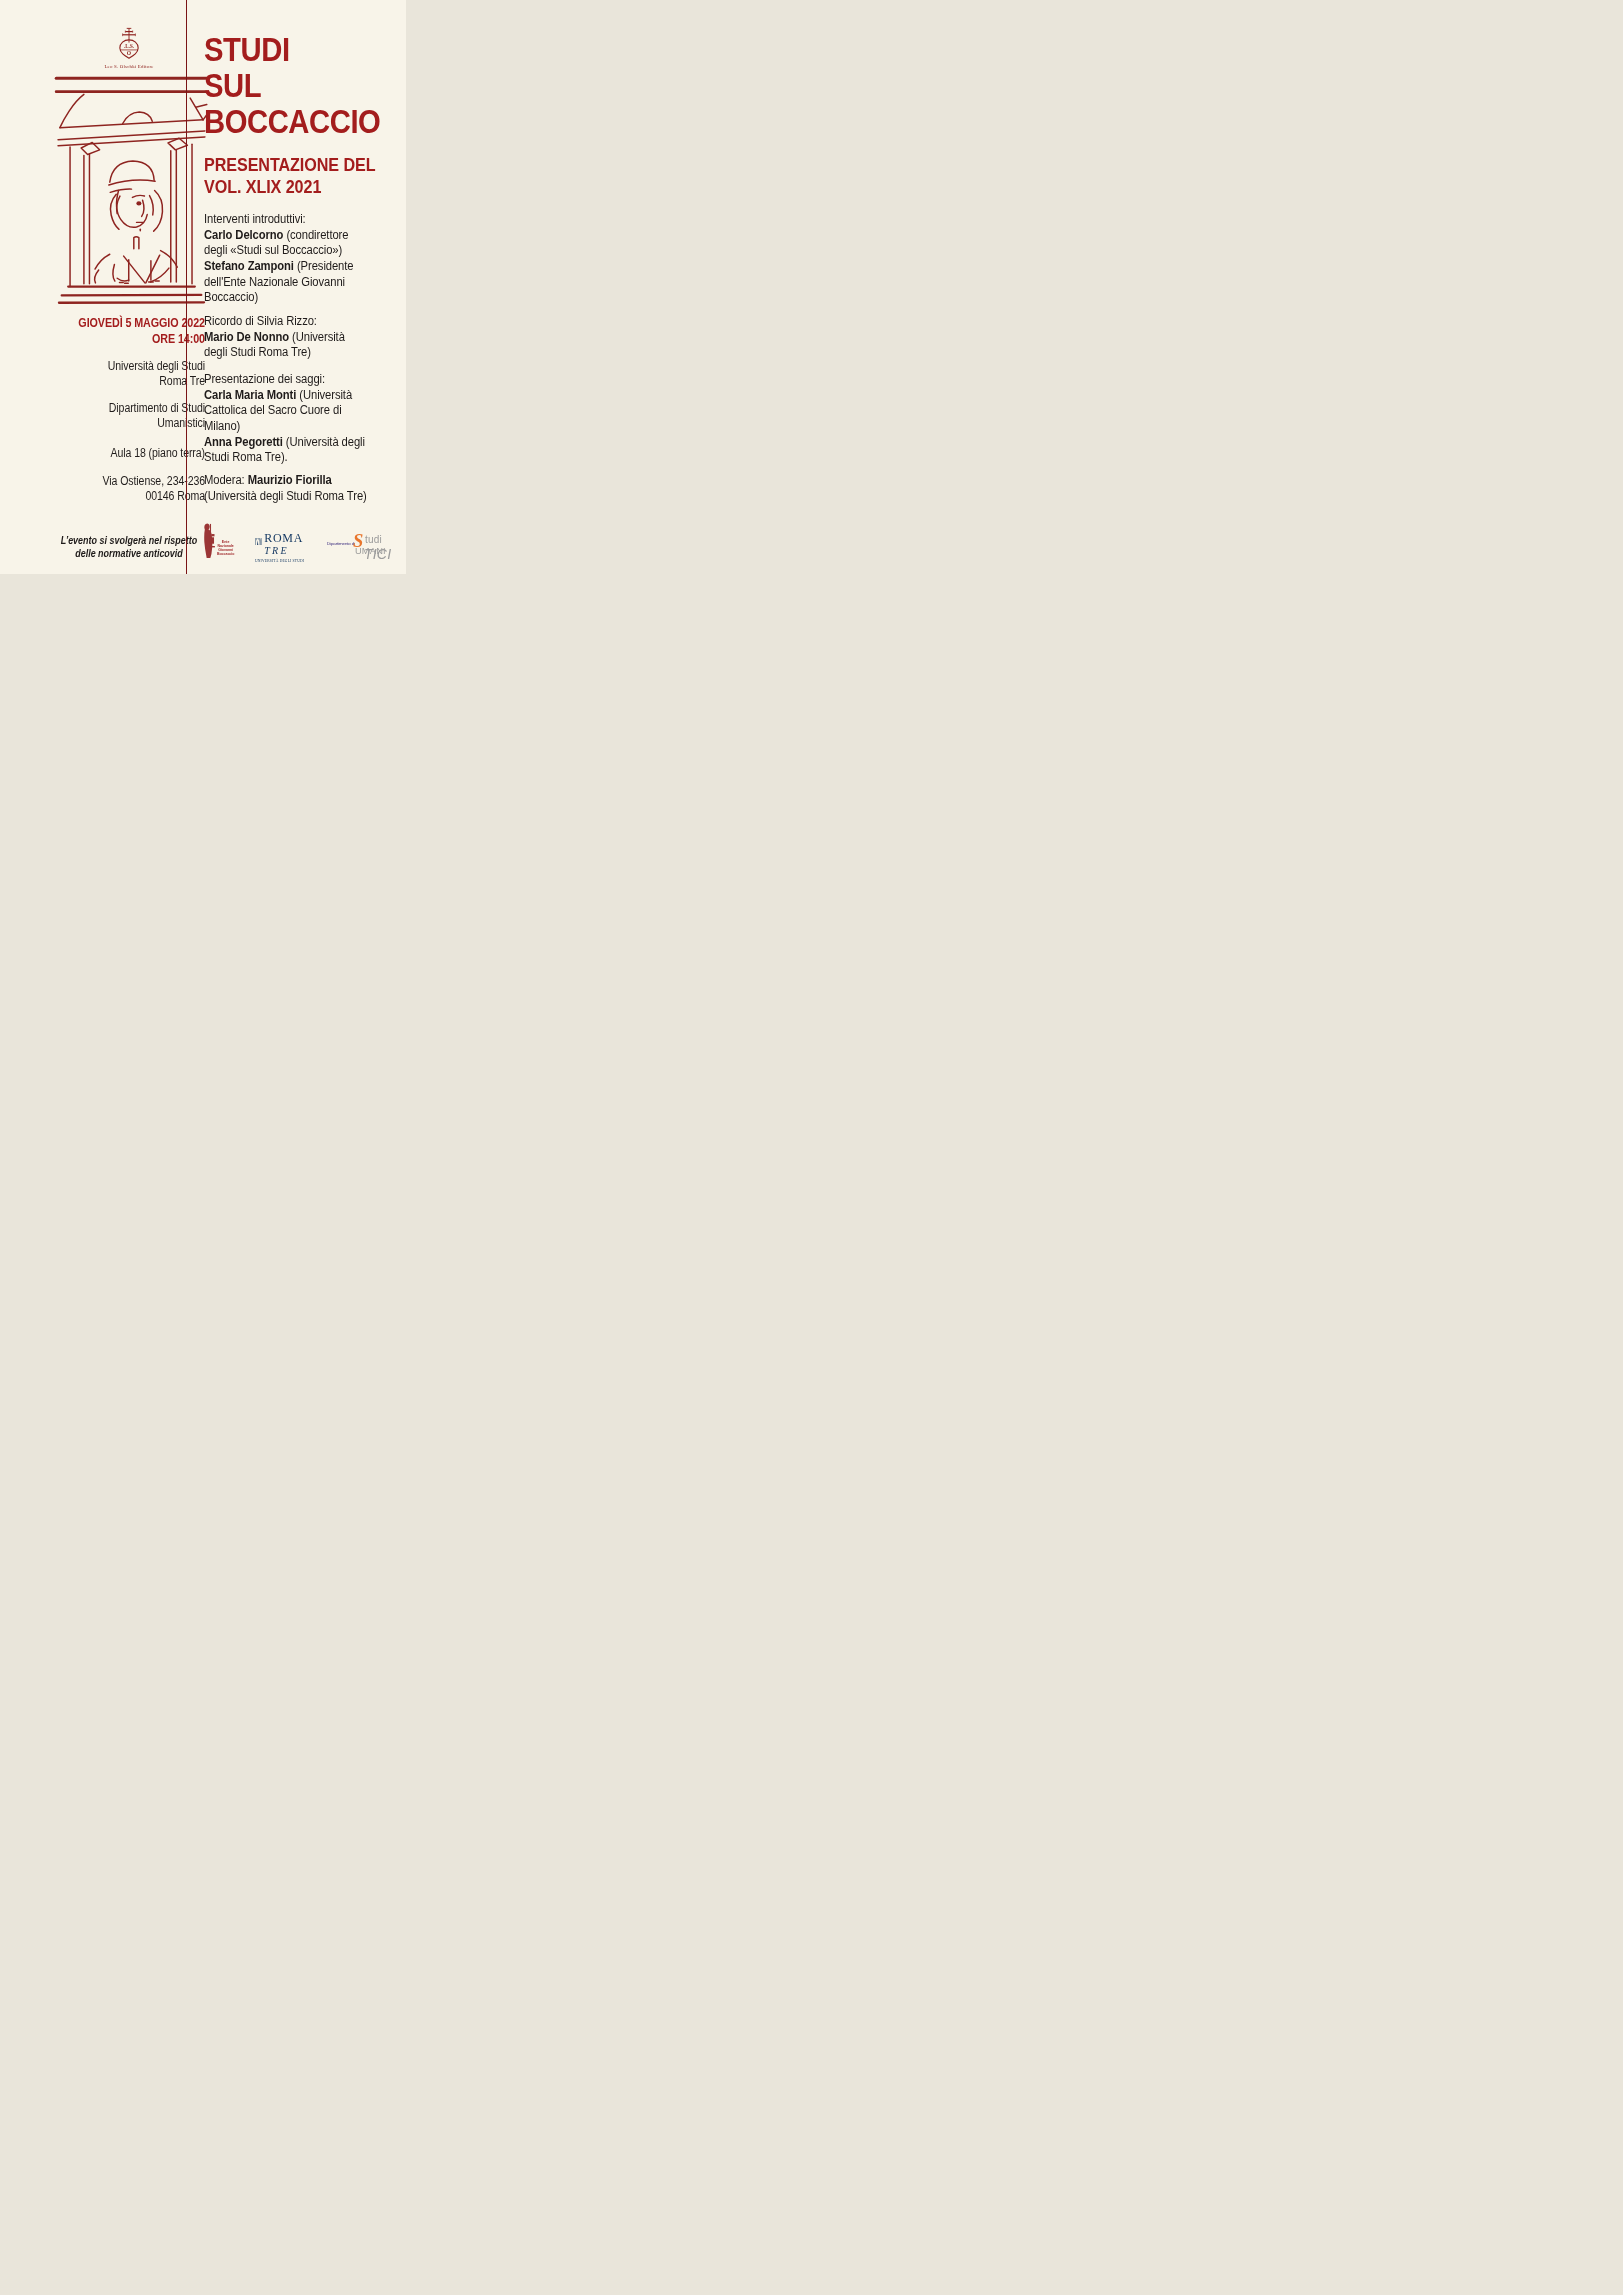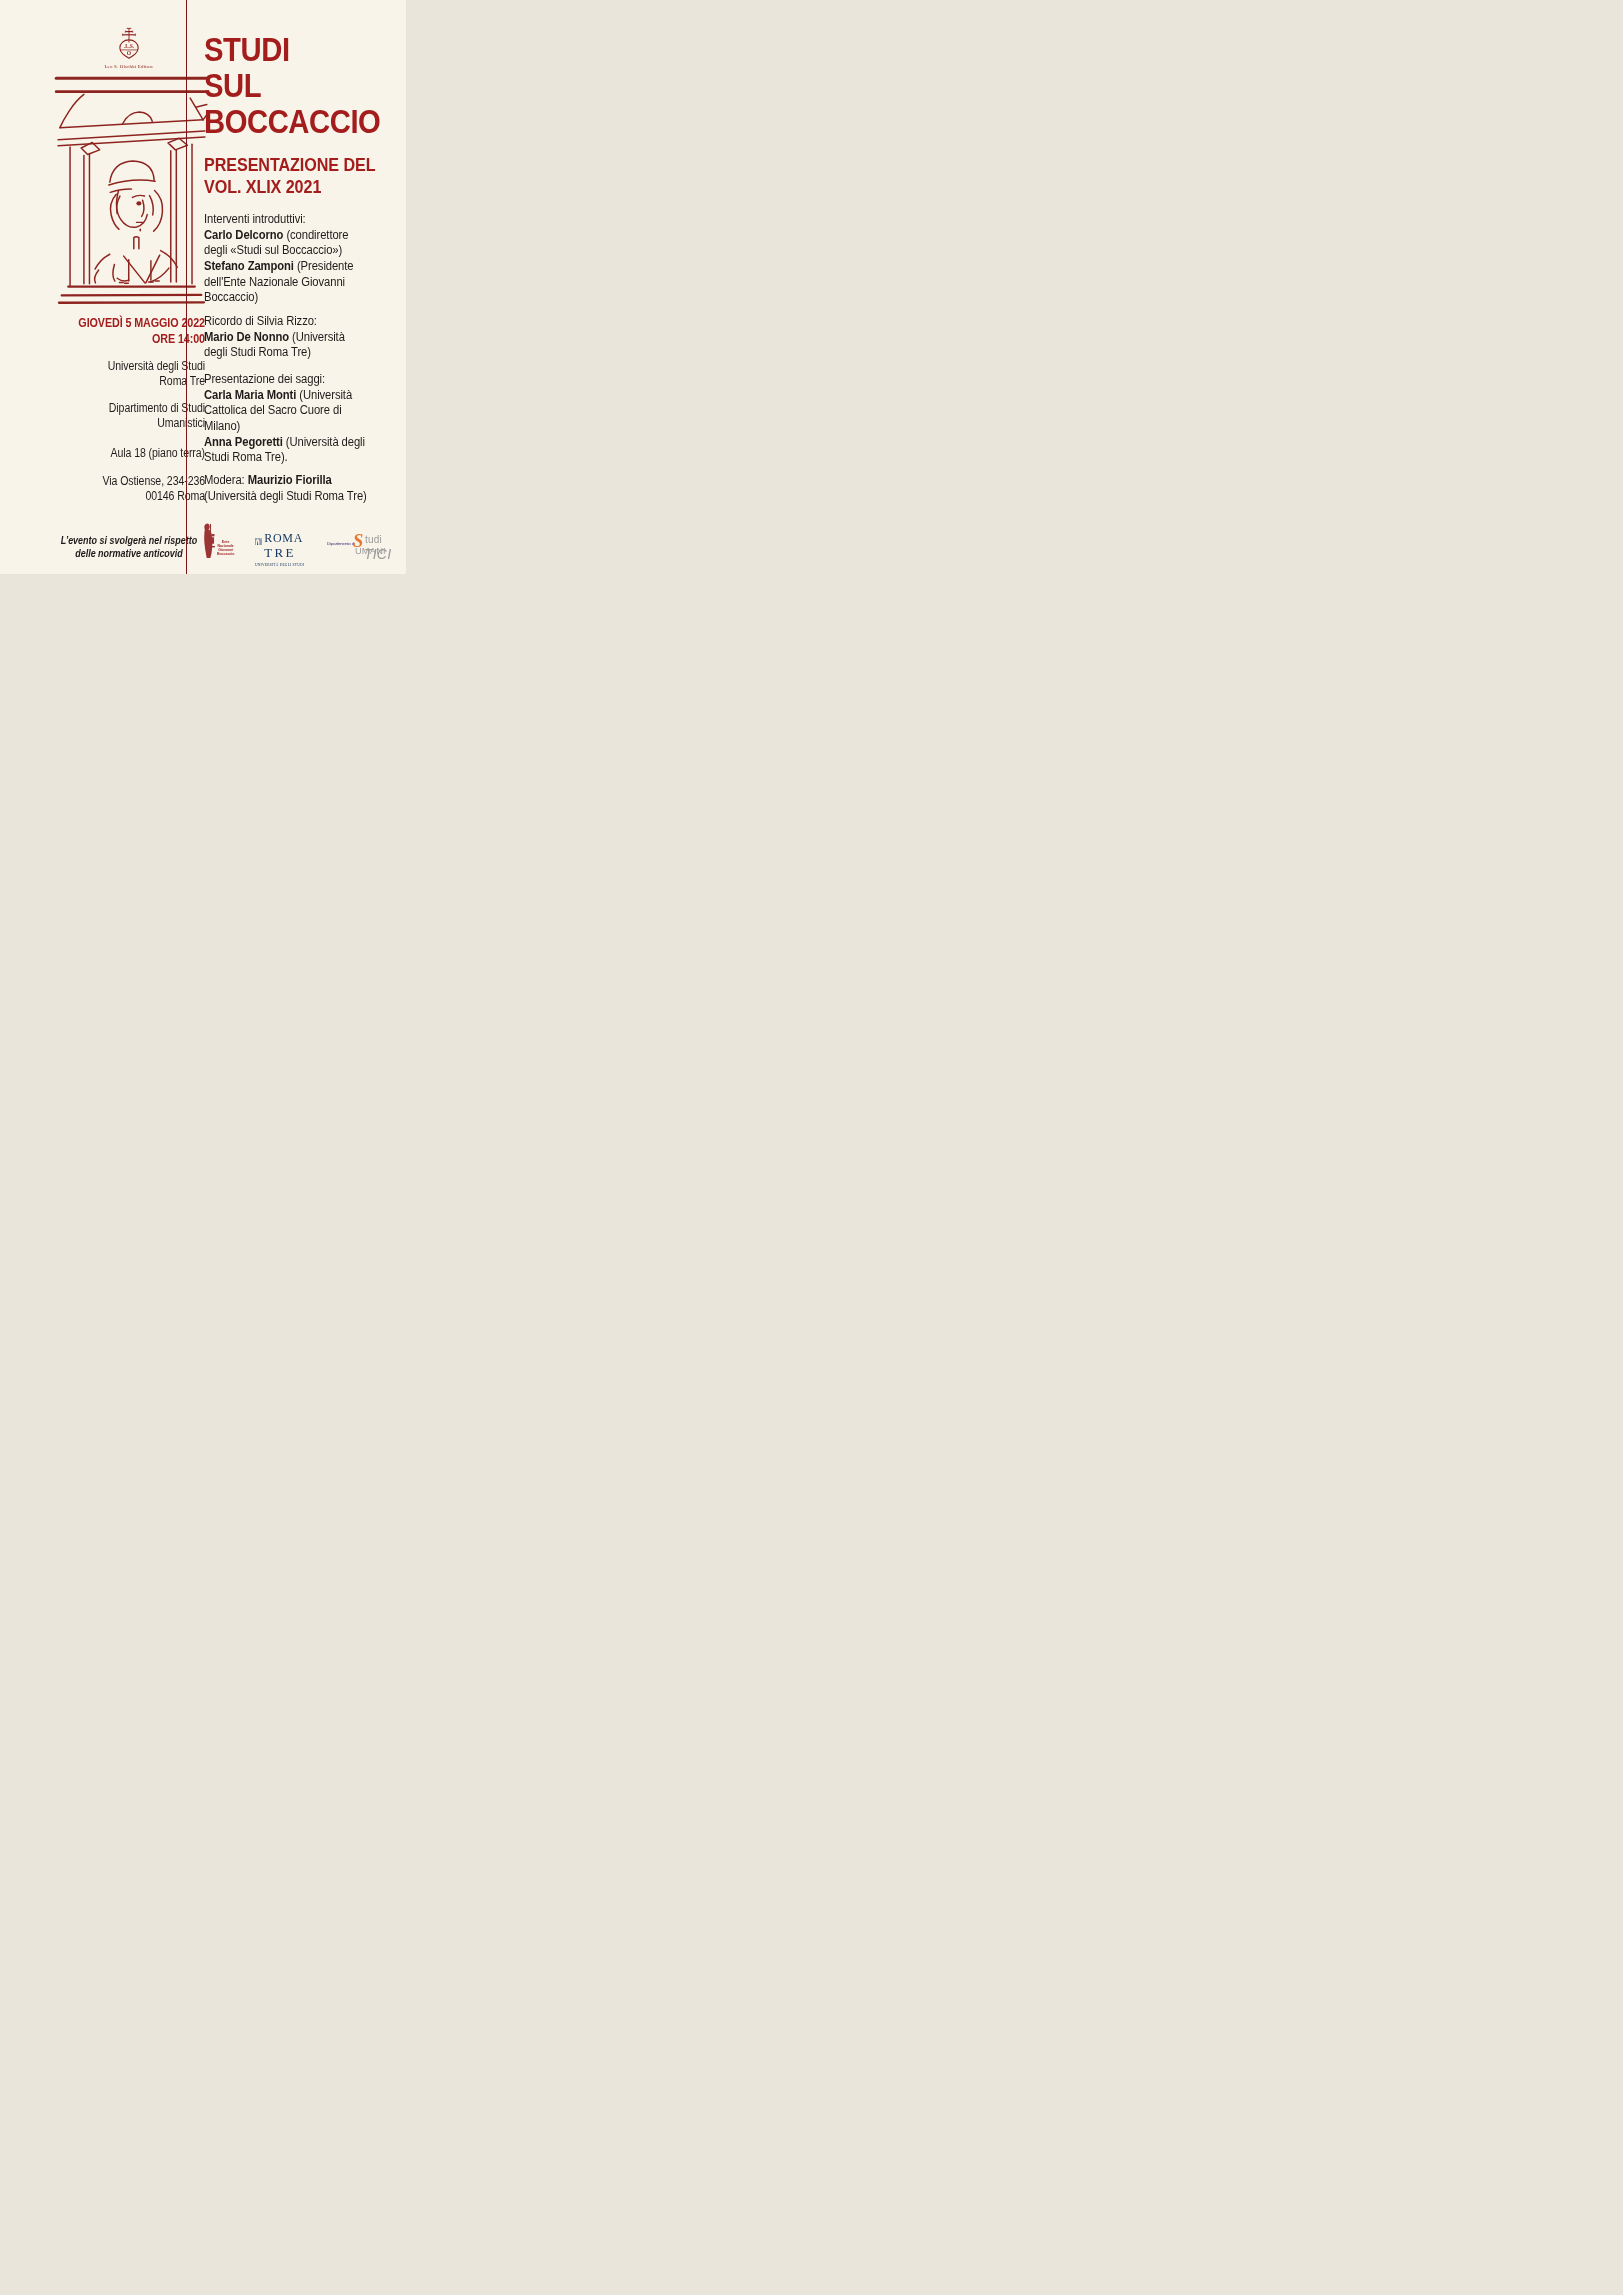--- a/index.html
+++ b/index.html
@@ -74,21 +74,21 @@
   .logo-ente{position:absolute;left:202px;top:523px;display:flex;gap:1.9px;height:35px;}
   .ente-label{
     margin-top:16.7px;text-align:center;
     font-size:3.5px;line-height:1.18;font-weight:bold;
     color:#a12a2d;white-space:pre;
   }
   .logo-romatre{position:absolute;left:255px;top:532px;width:48px;color:#173a63;}
   .rt-row{display:flex;}
   .rt-names{margin-left:2.3px;font-family:"Liberation Serif", serif;}
   .rt-top{font-size:12px;letter-spacing:0.7px;line-height:1.1;}
-  .rt-bottom{font-size:13px;letter-spacing:2.3px;line-height:1.25;}
+  .rt-bottom{font-size:10px;letter-spacing:2.3px;line-height:1.25;font-style:italic;}
   .rt-sub{
     margin-top:1.4px;font-family:"Liberation Serif", serif;
     font-size:3.6px;letter-spacing:0.2px;white-space:nowrap;
   }
   .logo-dsu{position:absolute;left:327px;top:535px;width:55px;height:23px;}
   .dsu-prefix{position:absolute;left:0;top:6px;font-size:4.4px;color:#3b2d7e;letter-spacing:-0.1px;white-space:nowrap;}
   .dsu-studi{position:absolute;right:0;top:-0.9px;font-size:10px;color:#9b9b9b;letter-spacing:0.2px;}
   .dsu-umani{position:absolute;left:0.9px;top:10.6px;font-size:9.3px;color:#9b9b9b;letter-spacing:0.2px;margin-left:27px;}
   .dsu-stici{position:absolute;left:37px;top:10.6px;font-size:14px;color:#9b9b9b;letter-spacing:0.2px;font-style:italic;}
   .dsu-s{

